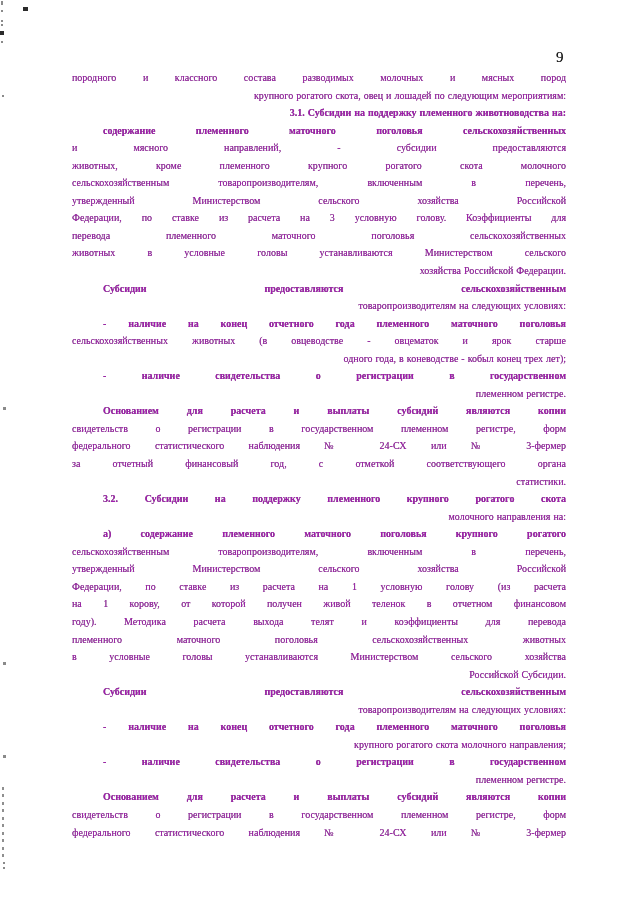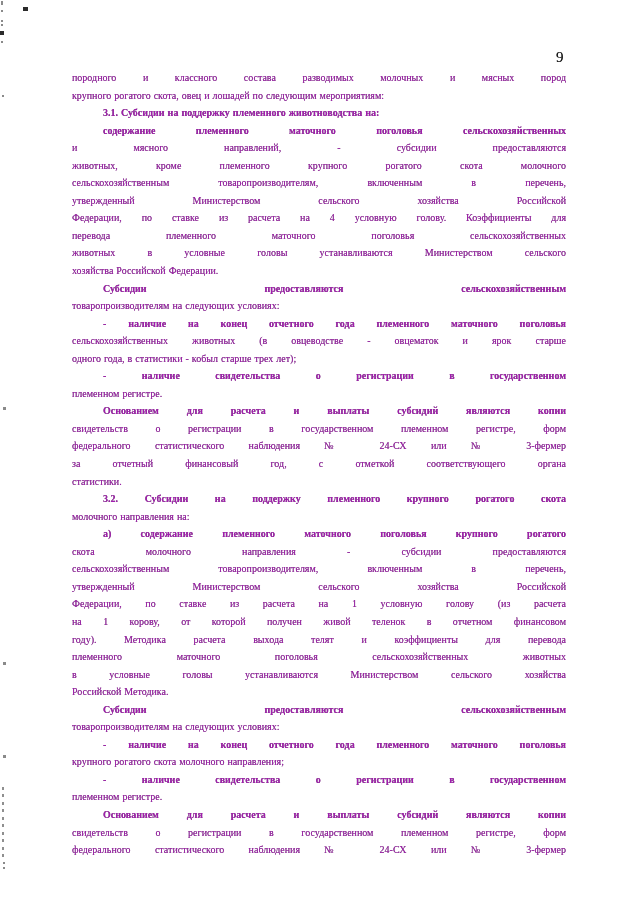--- a/index.html
+++ b/index.html
@@ -32,21 +32,21 @@
     position: absolute;
     left: 72px;
     top: 69px;
     width: 494px;
     font-size: 10px;
     line-height: 17.55px;
     color: #a21caf;
     text-shadow: 0 0 0.55px rgba(0,0,0,0.6);
     word-spacing: 0.5px;
   }
-  .ln { text-align: left; white-space: normal; }
+  .ln { text-align: right; white-space: normal; }
   .ln.j { text-align: justify; text-align-last: justify; }
   .ln.ind { text-indent: 31px; font-weight: bold; }
   
   .speck { position: absolute; background: #8a8a8a; }
   .speck.dark { background: #2b2b2b; }
   .dash-line {
     position: absolute;
     left: 2px;
     top: 787px;
     width: 2px;
@@ -82,48 +82,47 @@
 
   <div class="doc-text">
       <div class="ln j">породного и классного состава разводимых молочных и мясных пород</div>
       <div class="ln">крупного рогатого скота, овец и лошадей по следующим мероприятиям:</div>
       <div class="ln ind">3.1. Субсидии на поддержку племенного животноводства на:</div>
       <div class="ln ind j">содержание племенного маточного поголовья сельскохозяйственных</div>
       <div class="ln j">и мясного направлений, - субсидии предоставляются</div>
       <div class="ln j">животных, кроме племенного крупного рогатого скота молочного</div>
       <div class="ln j">сельскохозяйственным товаропроизводителям, включенным в перечень,</div>
       <div class="ln j">утвержденный Министерством сельского хозяйства Российской</div>
-      <div class="ln j">Федерации, по ставке из расчета на 4 условную голову. Коэффициенты для</div>
+      <div class="ln j">Федерации, по ставке из расчета на 3 условную голову. Коэффициенты для</div>
       <div class="ln j">перевода племенного маточного поголовья сельскохозяйственных</div>
       <div class="ln j">животных в условные головы устанавливаются Министерством сельского</div>
       <div class="ln">хозяйства Российской Федерации.</div>
       <div class="ln ind j">Субсидии предоставляются сельскохозяйственным</div>
       <div class="ln">товаропроизводителям на следующих условиях:</div>
       <div class="ln ind j">- наличие на конец отчетного года племенного маточного поголовья</div>
       <div class="ln j">сельскохозяйственных животных (в овцеводстве - овцематок и ярок старше</div>
-      <div class="ln">одного года, в статистики - кобыл старше трех лет);</div>
+      <div class="ln">одного года, в коневодстве - кобыл конец трех лет);</div>
       <div class="ln ind j">- наличие свидетельства о регистрации в государственном</div>
       <div class="ln">племенном регистре.</div>
       <div class="ln ind j">Основанием для расчета и выплаты субсидий являются копии</div>
       <div class="ln j">свидетельств о регистрации в государственном племенном регистре, форм</div>
       <div class="ln j">федерального статистического наблюдения № 24-СХ или № 3-фермер</div>
       <div class="ln j">за отчетный финансовый год, с отметкой соответствующего органа</div>
       <div class="ln">статистики.</div>
       <div class="ln ind j">3.2. Субсидии на поддержку племенного крупного рогатого скота</div>
       <div class="ln">молочного направления на:</div>
       <div class="ln ind j">а) содержание племенного маточного поголовья крупного рогатого</div>
-      <div class="ln j">скота молочного направления - субсидии предоставляются</div>
       <div class="ln j">сельскохозяйственным товаропроизводителям, включенным в перечень,</div>
       <div class="ln j">утвержденный Министерством сельского хозяйства Российской</div>
       <div class="ln j">Федерации, по ставке из расчета на 1 условную голову (из расчета</div>
       <div class="ln j">на 1 корову, от которой получен живой теленок в отчетном финансовом</div>
       <div class="ln j">году). Методика расчета выхода телят и коэффициенты для перевода</div>
       <div class="ln j">племенного маточного поголовья сельскохозяйственных животных</div>
       <div class="ln j">в условные головы устанавливаются Министерством сельского хозяйства</div>
-      <div class="ln">Российской Методика.</div>
+      <div class="ln">Российской Субсидии.</div>
       <div class="ln ind j">Субсидии предоставляются сельскохозяйственным</div>
       <div class="ln">товаропроизводителям на следующих условиях:</div>
       <div class="ln ind j">- наличие на конец отчетного года племенного маточного поголовья</div>
       <div class="ln">крупного рогатого скота молочного направления;</div>
       <div class="ln ind j">- наличие свидетельства о регистрации в государственном</div>
       <div class="ln">племенном регистре.</div>
       <div class="ln ind j">Основанием для расчета и выплаты субсидий являются копии</div>
       <div class="ln j">свидетельств о регистрации в государственном племенном регистре, форм</div>
       <div class="ln j">федерального статистического наблюдения № 24-СХ или № 3-фермер</div>
     </div>

